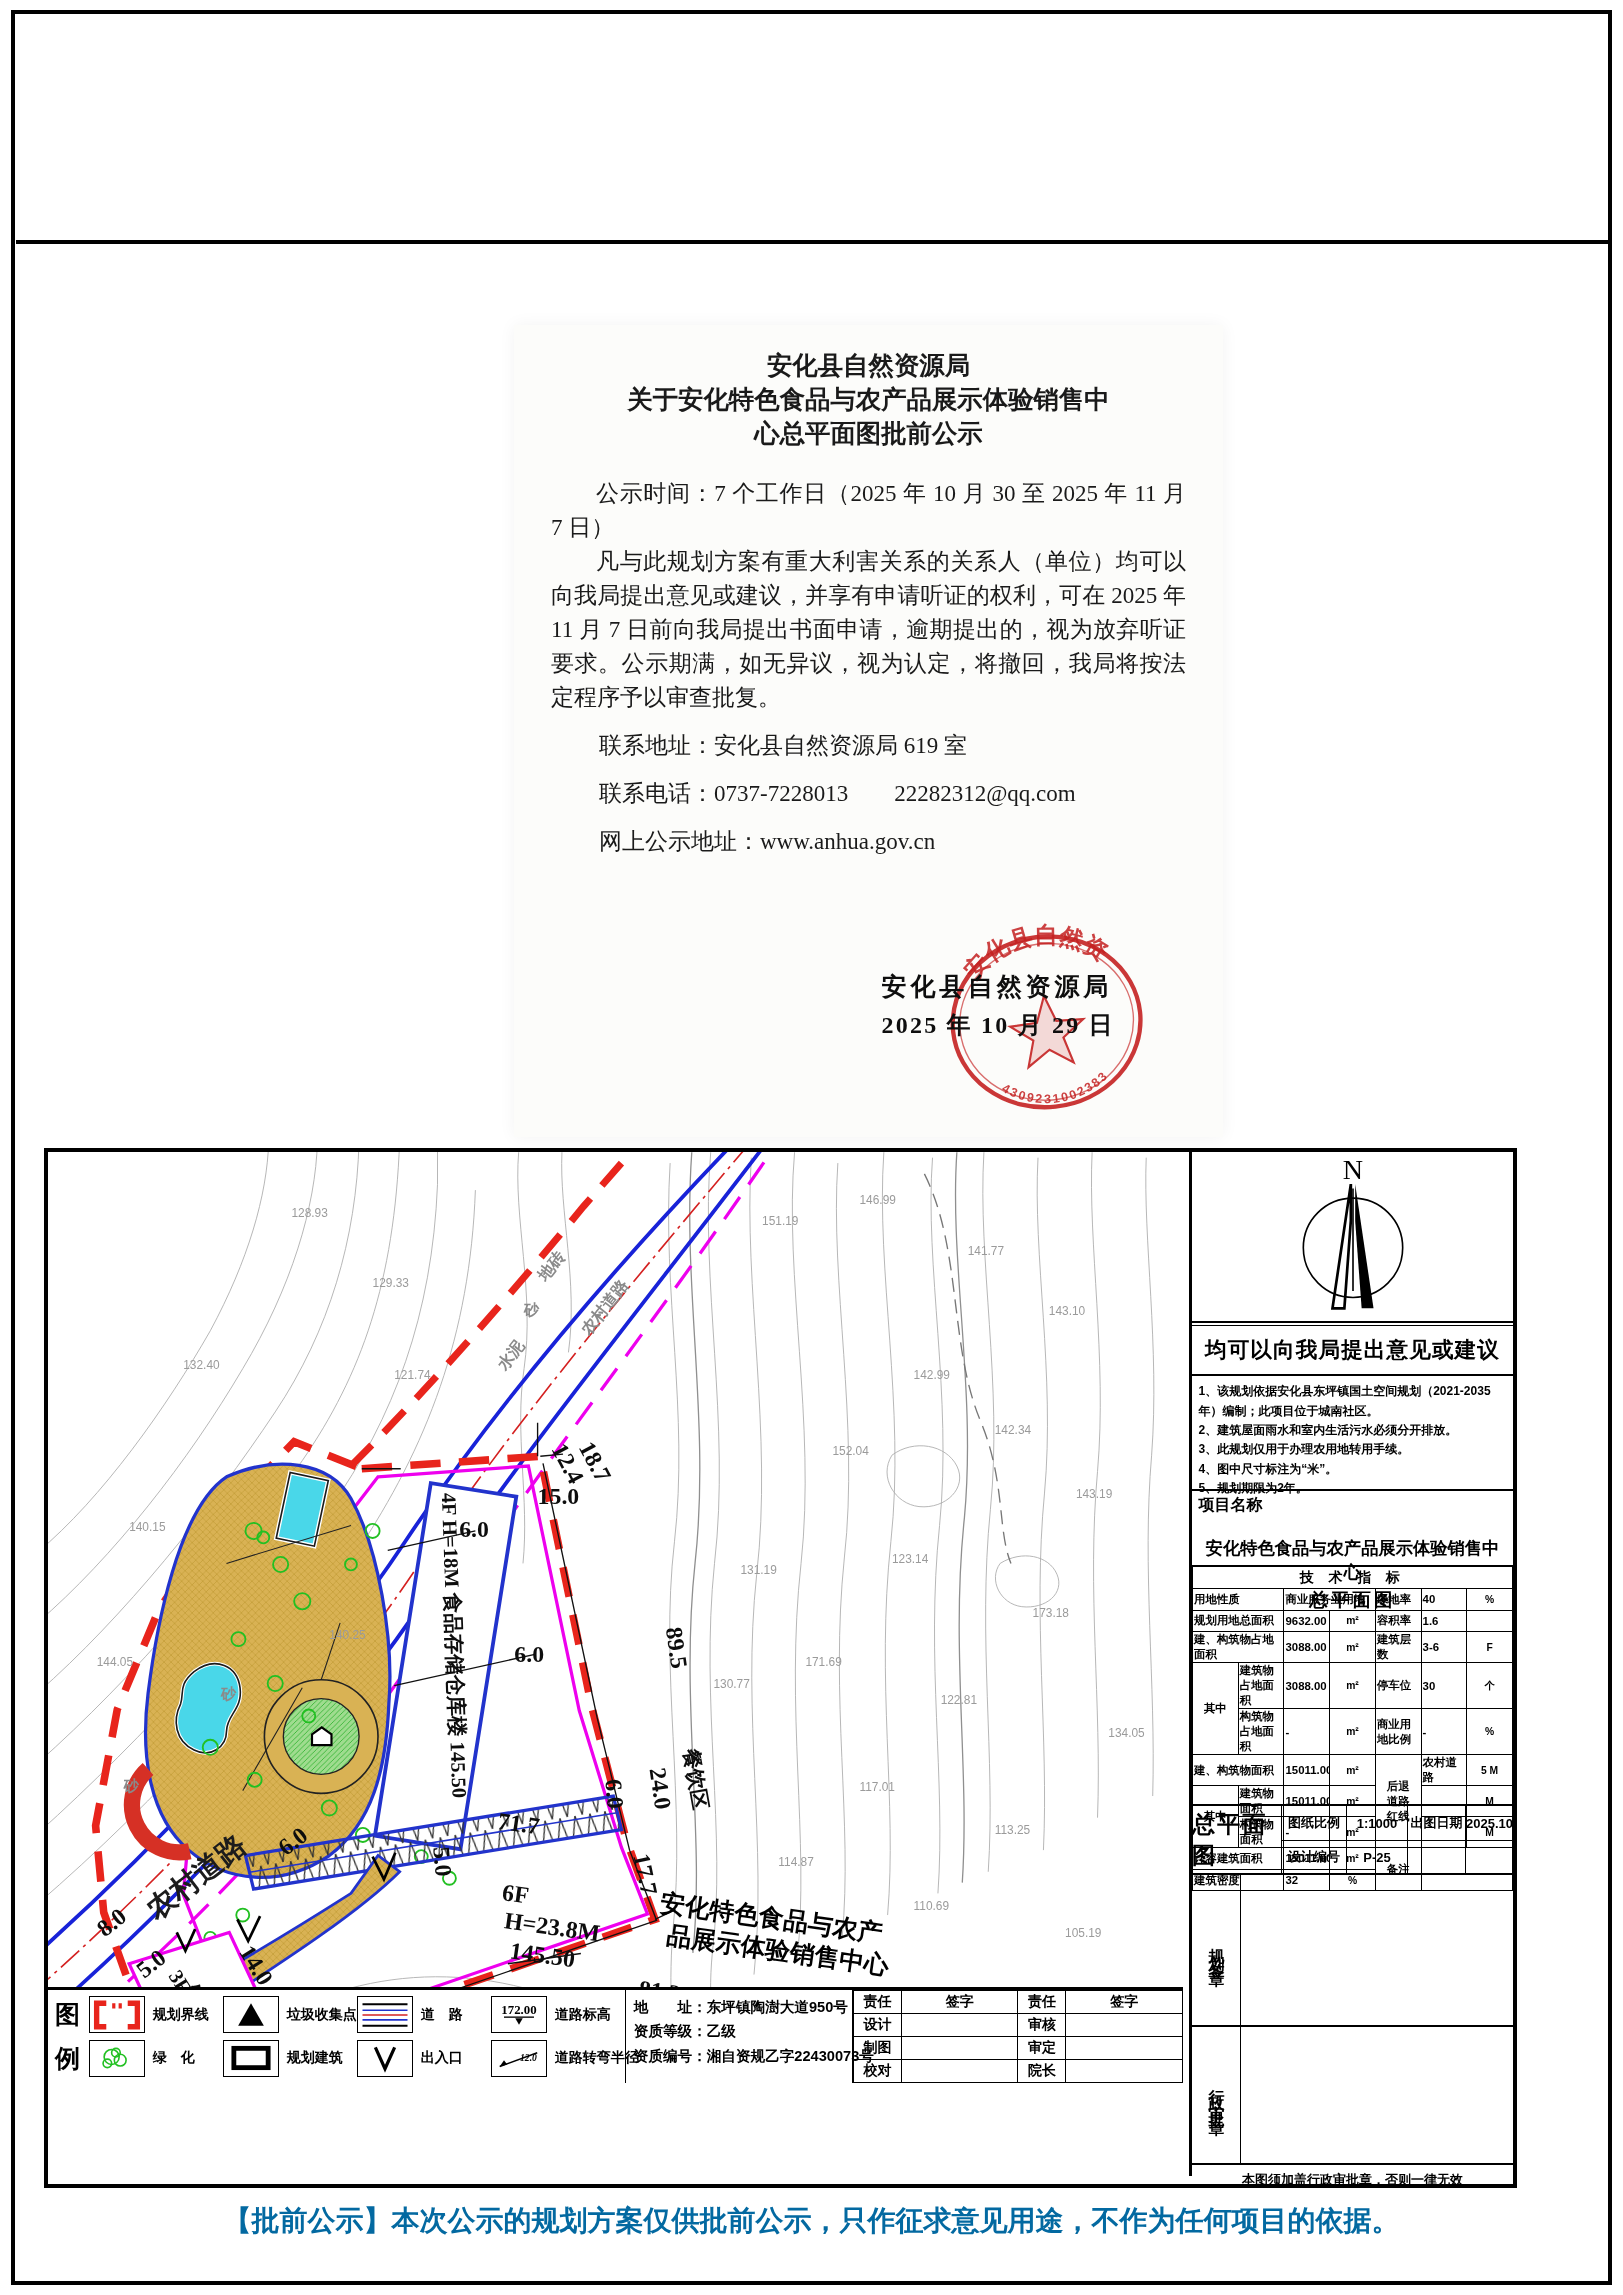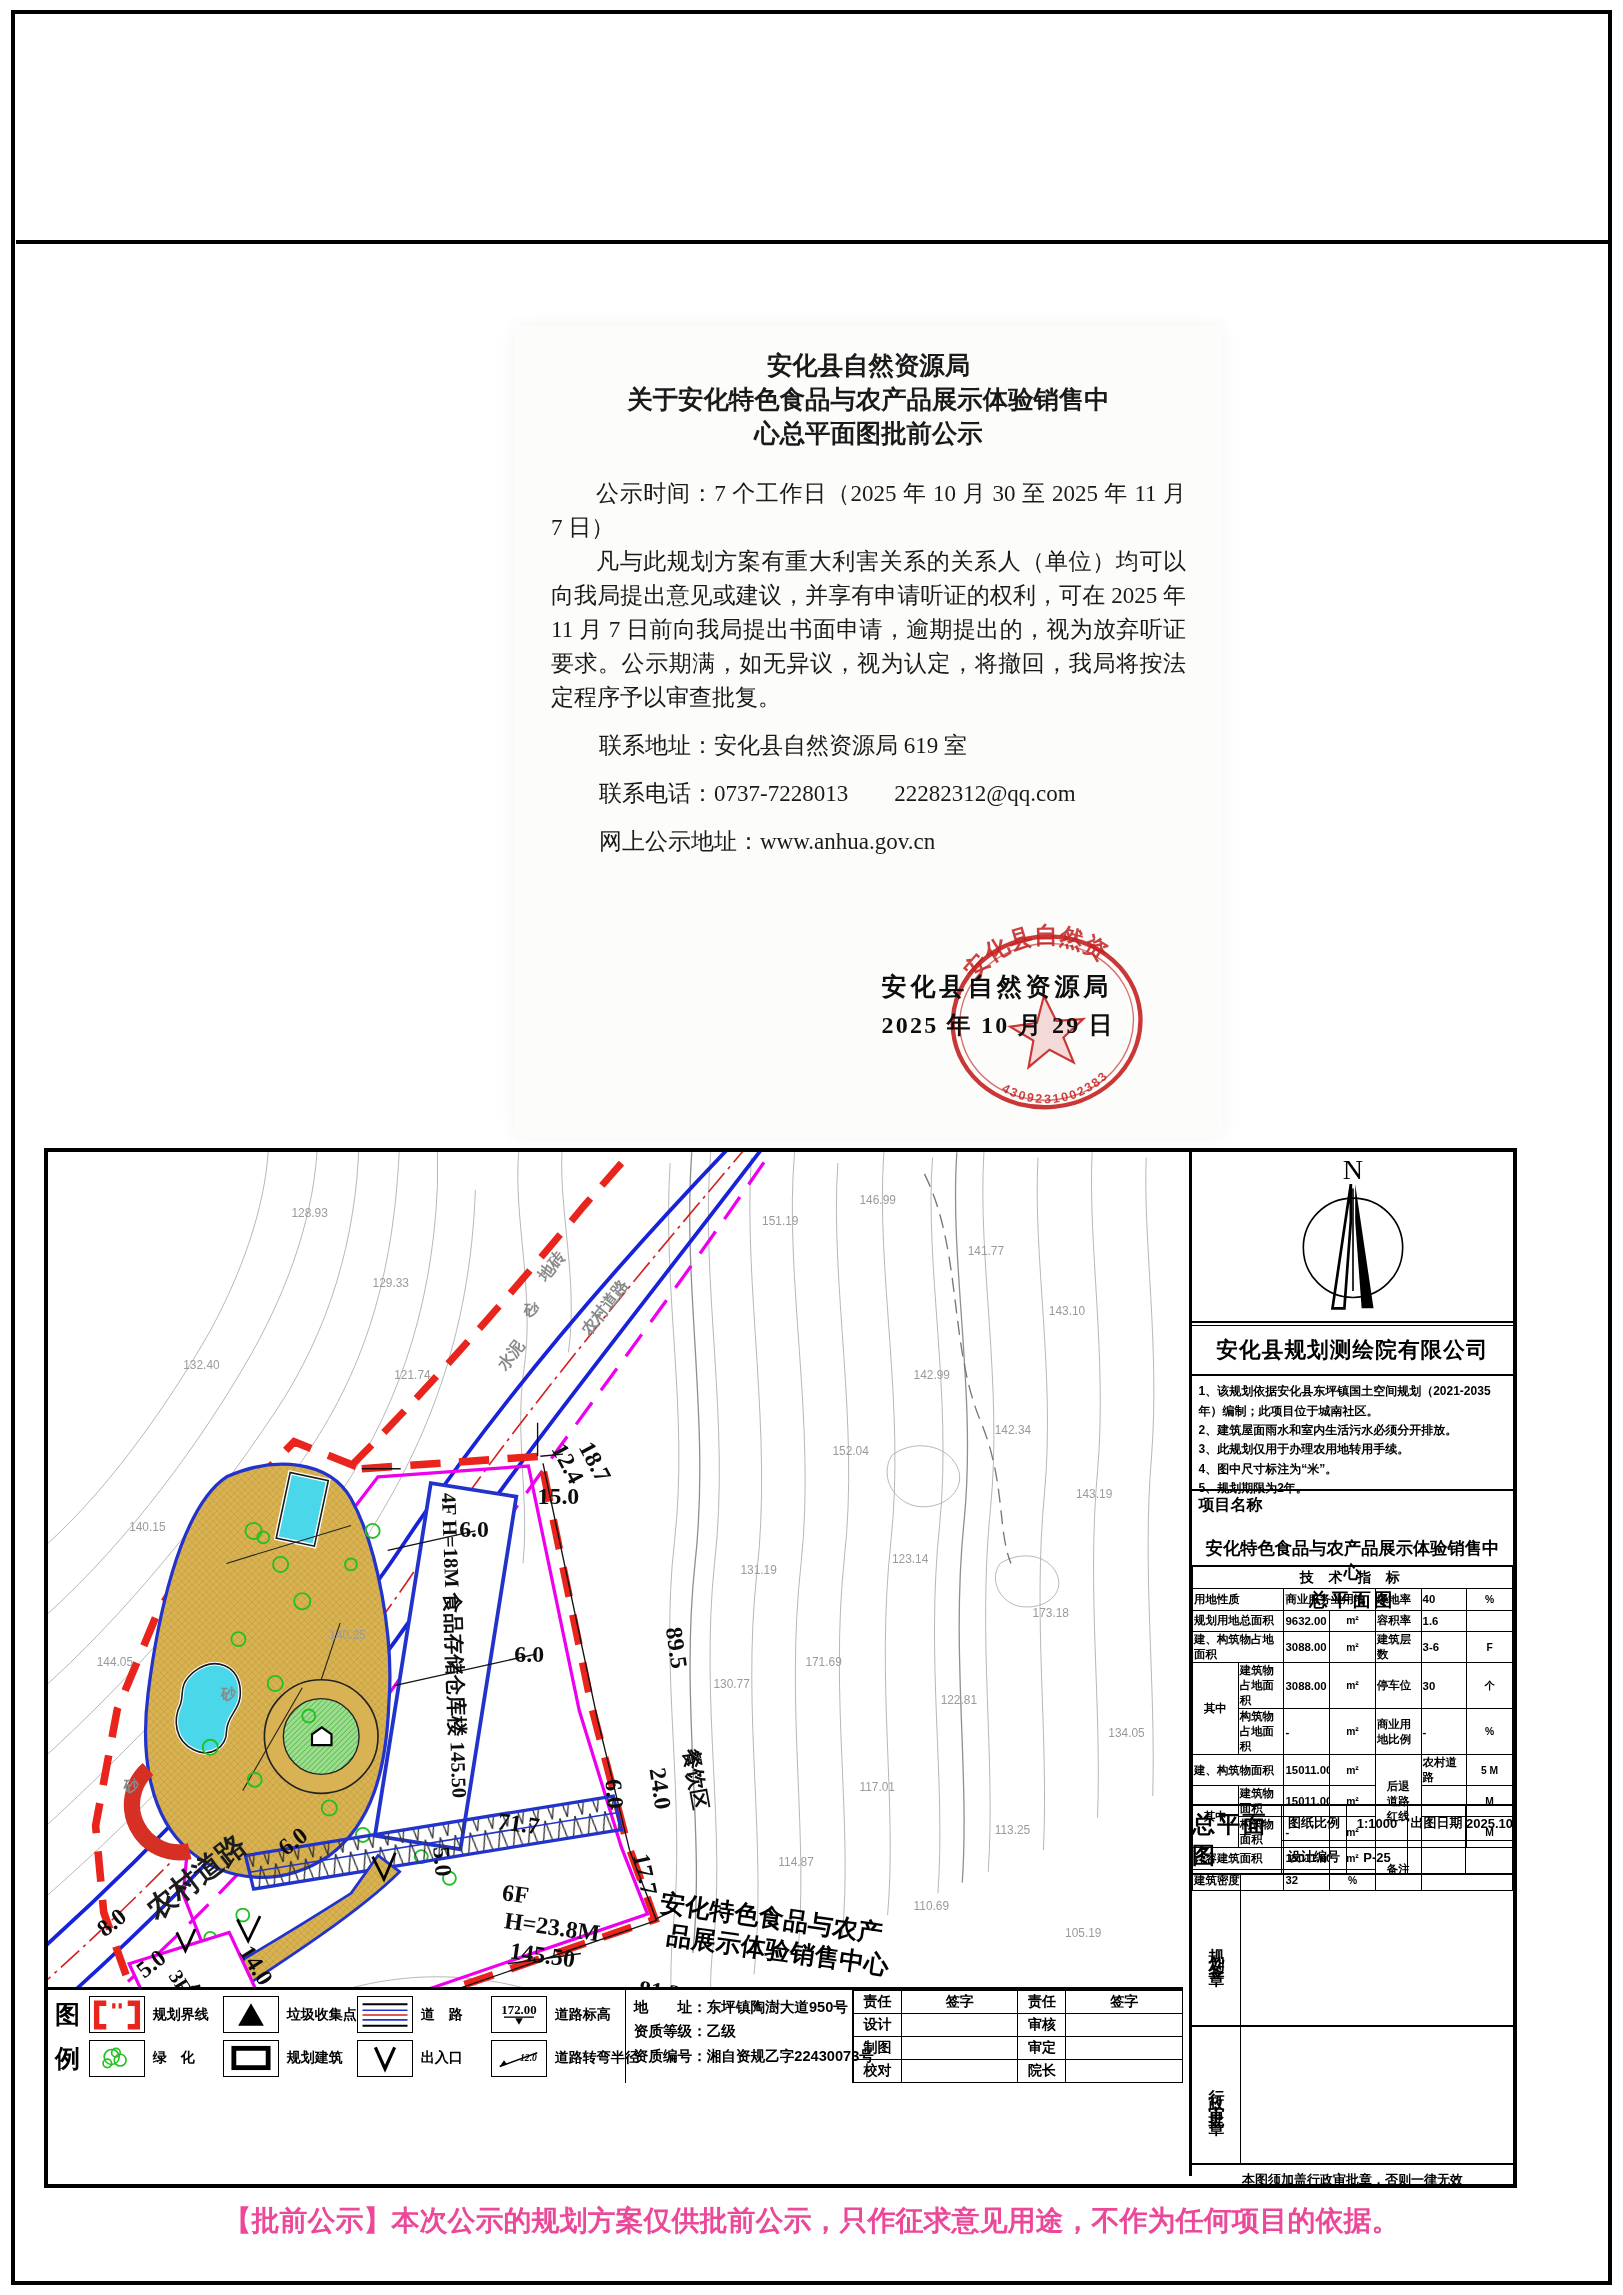--- a/index.html
+++ b/index.html
@@ -68,21 +68,21 @@
   .tb-scale .rg{flex:1;display:grid;grid-template-columns:64px 61px 58px 1fr;grid-template-rows:1fr 1fr;}
   .tb-scale .rg div{border-left:1.1px solid #000;border-top:1.1px solid #000;display:flex;align-items:center;justify-content:center;font-size:13px;font-weight:bold;}
   .tb-scale .rg div:nth-child(-n+4){border-top:0;}
   .tb-scale .rg div:nth-child(4n+1){border-left:0;}
   .tb-sign{display:flex;}
   .tb-sign .vlab{width:48px;border-right:1.6px solid #000;display:flex;align-items:center;justify-content:center;font-size:16px;font-weight:bold;writing-mode:vertical-lr;letter-spacing:7.6px;}
   .tb-s1{height:150px;}
   .tb-s2{height:136px;}
   .tb-note{height:30px;display:flex;align-items:center;justify-content:center;font-size:13px;font-weight:bold;border-bottom:0;}
   
-  .foot{position:absolute;left:0;top:2202px;width:1623px;text-align:center;font-size:28px;font-weight:bold;color:#ec4899;}
+  .foot{position:absolute;left:0;top:2202px;width:1623px;text-align:center;font-size:28px;font-weight:bold;color:#0369a1;}
 </style>
 </head>
 <body>
 
 <div class="page">
   <div class="frame"></div>
 
   <div class="hdr-rule"></div>
 
   <div class="doc">
@@ -447,21 +447,21 @@
     <div class="tb">
       <div class="tb-sec tb-north">
         <svg width="162" height="162" viewBox="0 0 300 300">
           <text x="150" y="42" text-anchor="middle" font-size="52" font-family="Liberation Serif,serif">N</text>
           <circle cx="150" cy="170" r="92" fill="none" stroke="#000" stroke-width="3"></circle>
           <path d="M146,52 L112,282 L134,282 L146,120 Z" fill="none" stroke="#000" stroke-width="5"></path>
           <path d="M154,52 L188,282 L166,282 L154,120 Z" fill="#000"></path>
           <line x1="150" y1="60" x2="150" y2="250" stroke="#000" stroke-width="3"></line>
         </svg>
       </div>
-      <div class="tb-sec tb-company">安化县规划测绘院有限公司</div>
+      <div class="tb-sec tb-company">均可以向我局提出意见或建议</div>
       <div class="tb-sec tb-notes">
         <div>1、该规划依据安化县东坪镇国土空间规划（2021-2035年）编制；此项目位于城南社区。</div>
         <div>2、建筑屋面雨水和室内生活污水必须分开排放。</div>
         <div>3、此规划仅用于办理农用地转用手续。</div>
         <div>4、图中尺寸标注为“米”。</div>
         <div>5、规划期限为2年。</div>
       </div>
       <div class="tb-sec tb-proj">
         <div class="pl">项目名称</div>
         <div class="pn">安化特色食品与农产品展示体验销售中心</div>

